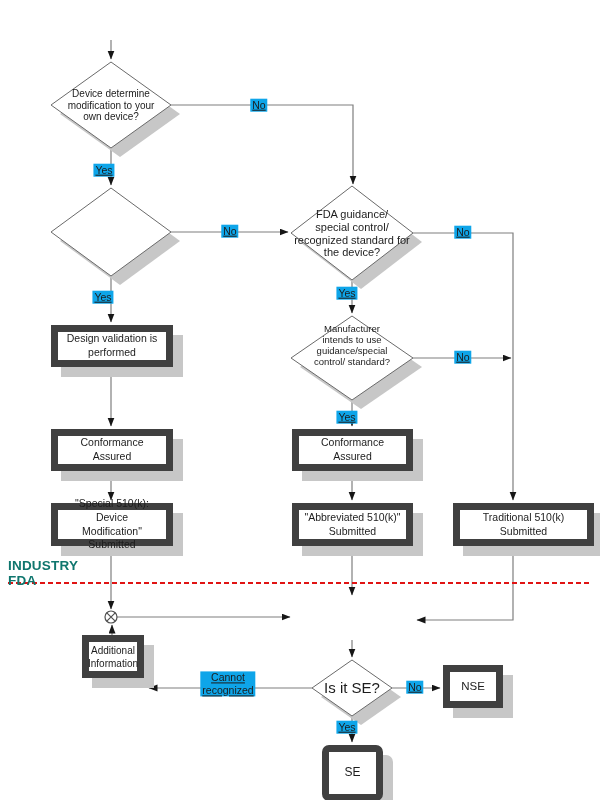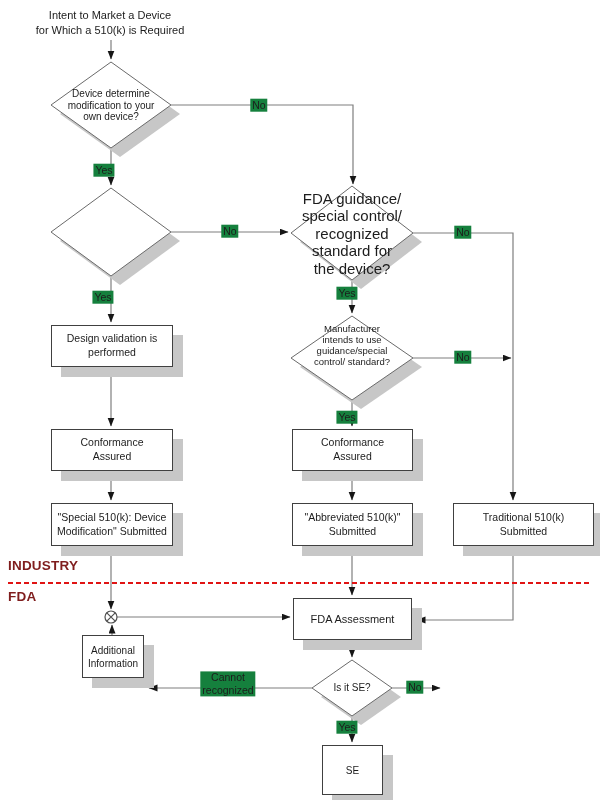--- a/index.html
+++ b/index.html
@@ -3,35 +3,35 @@
 <meta charset="utf-8">
 <style>
   html,body{margin:0;padding:0;background:#ffffff;}
   #stage{
     position:relative;width:600px;height:800px;background:#ffffff;overflow:hidden;
     font-family:"Liberation Sans","DejaVu Sans",sans-serif;color:#1c1c1c;
   }
   #wires{position:absolute;left:0;top:0;width:600px;height:800px;pointer-events:none;}
   .box{
     position:absolute;box-sizing:border-box;background:#ffffff;
-    border:1px solid #404040;box-shadow:10px 10px 0 0 #c7c7c7;
+    border:7px solid #404040;box-shadow:10px 10px 0 0 #c7c7c7;
     display:flex;align-items:center;justify-content:center;text-align:center;
     font-size:10.5px;line-height:1.3;white-space:pre-line;z-index:3;
   }
   .dlabel{
     position:absolute;transform:translate(-50%,-50%);text-align:center;
     white-space:pre-line;z-index:4;font-size:10px;line-height:1.16;
   }
   .elabel{
-    position:absolute;transform:translate(-50%,-50%);background:#15803d;
+    position:absolute;transform:translate(-50%,-50%);background:#0ea5e9;
     padding:0 2px;font-size:10.5px;z-index:5;text-align:center;
-    white-space:pre-line;line-height:1.2;
+    white-space:pre-line;line-height:1.2;text-decoration:underline;
   }
   .ztitle{
-    position:absolute;left:8px;color:#7f1d1d;font-weight:bold;font-size:13.5px;
+    position:absolute;left:8px;color:#0f766e;font-weight:bold;font-size:13.5px;
     z-index:5;letter-spacing:.2px;
   }
   #title{
     position:absolute;left:10px;top:8px;width:200px;text-align:center;
     font-size:11px;line-height:1.35;white-space:pre-line;z-index:4;
   }
 </style>
 </head>
 <body>
 
@@ -86,62 +86,60 @@
       <polygon fill="#c7c7c7" points="361,669 401,697 361,725 321,697"></polygon>
       <polygon fill="#ffffff" stroke="#6a6a6a" points="352,660 392,688 352,716 312,688"></polygon>
     </g>
 
     <g stroke="#4f4f4f" stroke-width="1.2">
       <circle cx="111" cy="617" r="6" fill="#ffffff"></circle>
       <path d="M106.8 612.8 L115.2 621.2 M115.2 612.8 L106.8 621.2"></path>
     </g>
   </svg>
 
-  <div id="title">Intent to Market a Device
-for Which a 510(k) is Required</div>
 
   <div class="box" style="left:51px;top:325px;width:122px;height:42px;">Design validation is
 performed</div>
   <div class="box" style="left:51px;top:429px;width:122px;height:42px;">Conformance
 Assured</div>
   <div class="box" style="left:51px;top:503px;width:122px;height:43px;">"Special 510(k): Device
 Modification" Submitted</div>
   <div class="box" style="left:292px;top:429px;width:121px;height:42px;">Conformance
 Assured</div>
   <div class="box" style="left:292px;top:503px;width:121px;height:43px;">"Abbreviated 510(k)"
 Submitted</div>
   <div class="box" style="left:453px;top:503px;width:141px;height:43px;">Traditional 510(k)
 Submitted</div>
-  <div class="box" style="left:293px;top:598px;width:119px;height:42px;font-size:11px;">FDA Assessment</div>
   <div class="box" style="left:82px;top:635px;width:62px;height:43px;font-size:10px;">Additional
 Information</div>
-  <div class="box" style="left:322px;top:745px;width:61px;height:50px;font-size:10px;">SE</div>
+  <div class="box" style="left:443px;top:665px;width:60px;height:43px;font-size:11.5px;">NSE</div>
+  <div class="box" style="left:322px;top:745px;width:61px;height:56px;font-size:12px;border-radius:7px;">SE</div>
 
   <div class="dlabel" style="left:111px;top:105px;width:112px;">Device determine
 modification to your
 own device?</div>
-  <div class="dlabel" style="left:352px;top:233px;width:120px;font-size:15px;">FDA guidance/
+  <div class="dlabel" style="left:352px;top:233px;width:120px;font-size:11px;">FDA guidance/
 special control/
 recognized standard for
 the device?</div>
   <div class="dlabel" style="left:352px;top:345px;width:112px;font-size:9.5px;">Manufacturer
 intends to use
 guidance/special
 control/ standard?</div>
-  <div class="dlabel" style="left:352px;top:688px;width:70px;font-size:10px;">Is it SE?</div>
+  <div class="dlabel" style="left:352px;top:688px;width:70px;font-size:15px;">Is it SE?</div>
 
   <div class="elabel" style="left:259px;top:105px;">No</div>
   <div class="elabel" style="left:104px;top:170px;">Yes</div>
   <div class="elabel" style="left:230px;top:231px;">No</div>
   <div class="elabel" style="left:103px;top:297px;">Yes</div>
   <div class="elabel" style="left:463px;top:232px;">No</div>
   <div class="elabel" style="left:347px;top:293px;">Yes</div>
   <div class="elabel" style="left:463px;top:357px;">No</div>
   <div class="elabel" style="left:347px;top:417px;">Yes</div>
   <div class="elabel" style="left:415px;top:687px;">No</div>
   <div class="elabel" style="left:347px;top:727px;">Yes</div>
   <div class="elabel" style="left:228px;top:684px;">Cannot
 recognized</div>
 
   <div class="ztitle" style="top:558px;">INDUSTRY</div>
-  <div class="ztitle" style="top:589px;">FDA</div>
+  <div class="ztitle" style="top:573px;">FDA</div>
 
 </div>
 
 </body></html>

